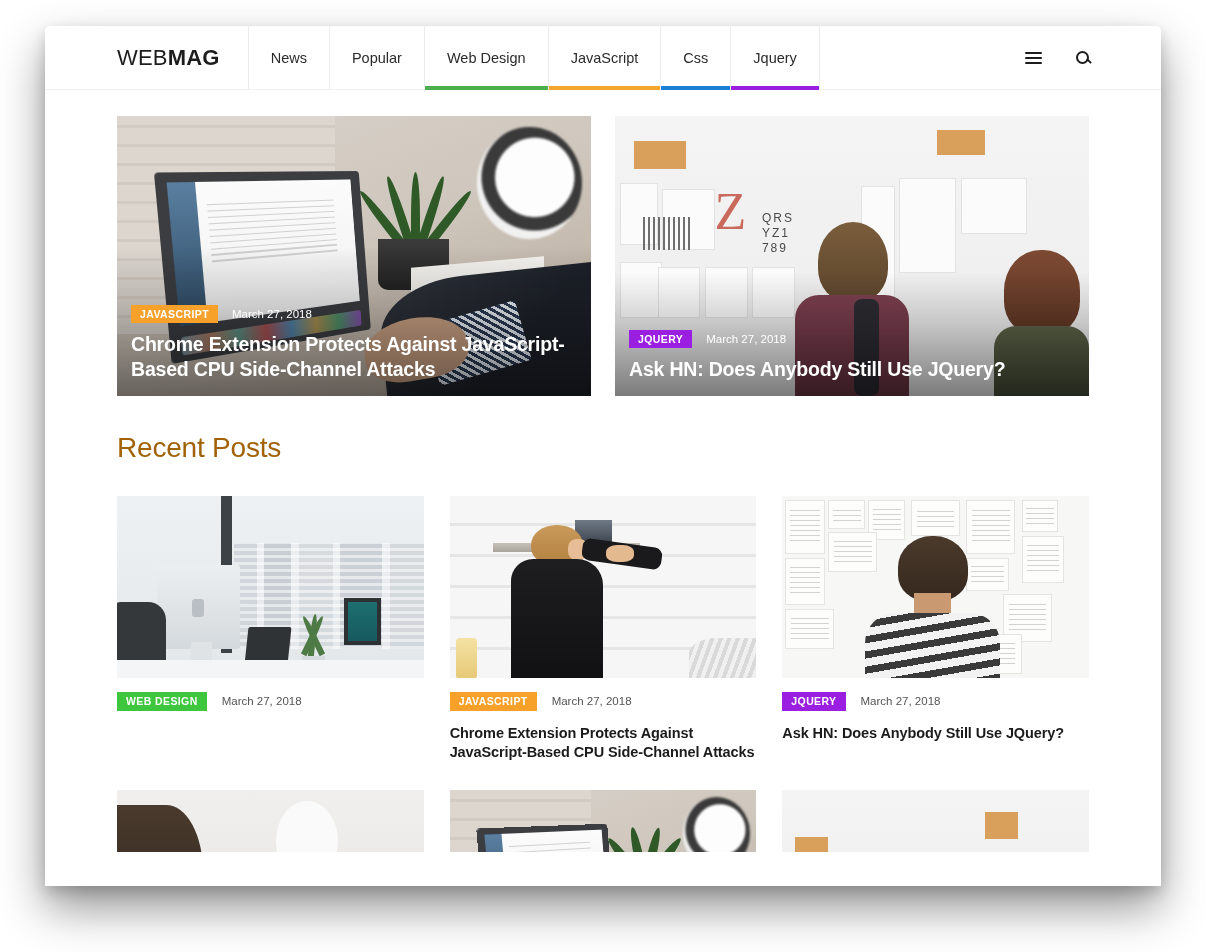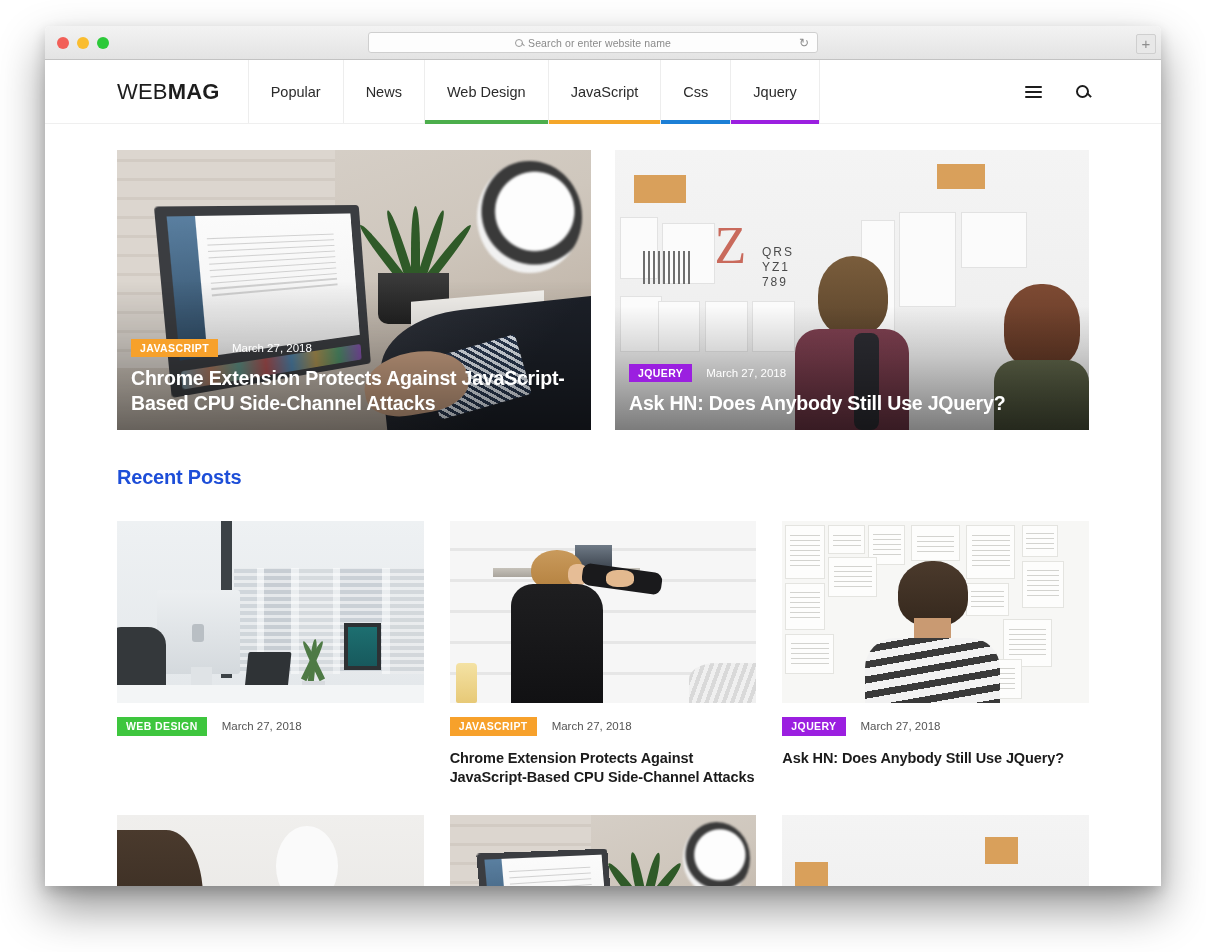--- a/index.html
+++ b/index.html
@@ -211,23 +211,23 @@
   .hero-date { font-size: 11.5px; color: #ffffff; }
   .hero-title {
     font-size: 19.5px;
     font-weight: 700;
     color: #ffffff;
     line-height: 1.28;
     letter-spacing: -.2px;
   }
 
   .section-title {
-    font-size: 20px;
-    font-weight: 700;
-    color: #1d4ed8;
+    font-size: 28px;
+    font-weight: 400;
+    color: #a16207;
     margin: 36px 0 0 0;
     letter-spacing: -.2px;
   }
 
   .posts-grid {
     display: grid;
     grid-template-columns: repeat(3, 1fr);
     gap: 26px;
     margin-top: 32px;
   }
@@ -382,52 +382,35 @@
   .ph-tablet .person { position:absolute; left:-2%; top:8%; width:30%; height:92%;
       background: linear-gradient(180deg,#4a3a2d,#2c221a); border-radius:0 40% 0 0; }
   .ph-tablet .lamp { position:absolute; left:52%; top:6%; width:20%; height:44%;
       background:#fafafa; border-radius:50%; }
 </style>
 </head>
 <body>
 
 <div class="browser-window">
 
-  <div class="titlebar">
-    <div class="traffic">
-      <span class="dot red"></span>
-      <span class="dot yellow"></span>
-      <span class="dot green"></span>
-    </div>
-
-    <div class="urlbar">
-      <div class="urlbar-inner">
-        <span class="mag"></span>
-        <span class="url-placeholder">Search or enter website name</span>
-      </div>
-      <span class="reload">↻</span>
-    </div>
-
-    <div class="newtab">+</div>
-  </div>
 
   <div class="viewport">
 
     <div class="site-header">
       <div class="logo">
         <span class="light">WEB</span>
           <span class="bold">MAG</span>
       </div>
 
       <div class="nav">
         <div class="nav-item">
+          <span>News</span>
+        </div>
+        <div class="nav-item">
           <span>Popular</span>
-        </div>
-        <div class="nav-item">
-          <span>News</span>
         </div>
         <div class="nav-item">
           <span>Web Design</span>
           <span class="bar" style="background:#4cae4c"></span>
         </div>
         <div class="nav-item">
           <span>JavaScript</span>
           <span class="bar" style="background:#f4a62a"></span>
         </div>
         <div class="nav-item">

